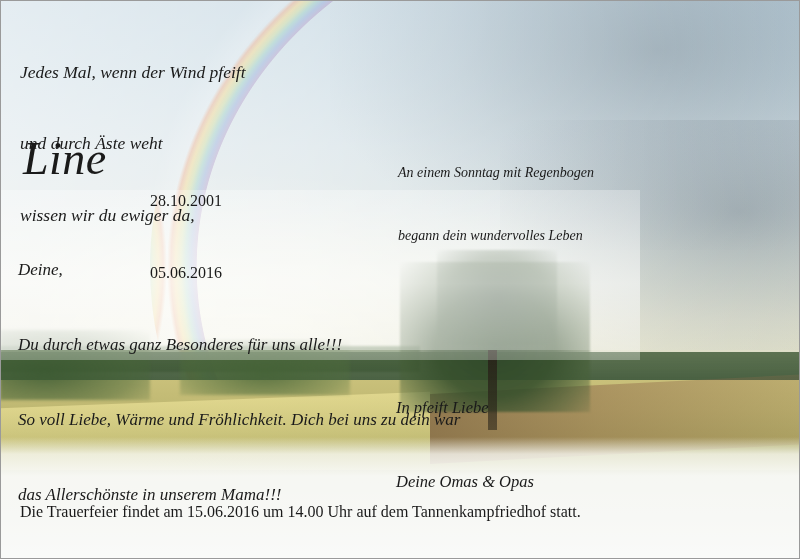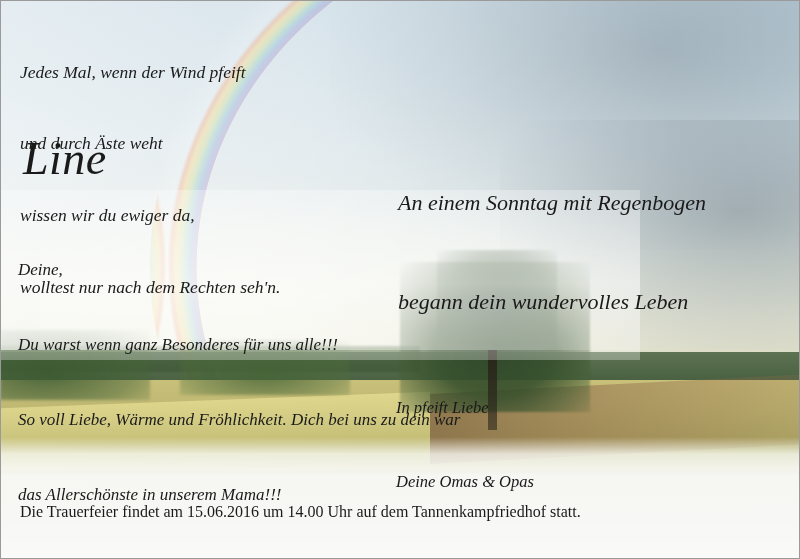--- a/index.html
+++ b/index.html
@@ -232,21 +232,21 @@
   }
   #dates {
     left: 150px; top: 141px;
     font-size: 16px;
     font-style: normal;
     line-height: 1.5;
   }
 
   #rainbow-verse {
     left: 398px; top: 120px;
-    font-size: 22px;
+    font-size: 14px;
     line-height: 1.5;
   }
 
   #letter {
     left: 18px; top: 208px;
     font-size: 17px;
     line-height: 1.47;
   }
 
   #signature {
@@ -287,34 +287,37 @@
     <div class="tree-trunk"></div>
     <div class="text-wash"></div>
     <div class="text-wash2"></div>
     <div class="bottom-band"></div>
   </div>
 
   <div class="txt" id="verse-top">
     <div>Jedes Mal, wenn der Wind pfeift</div>
     <div>und durch Äste weht</div>
     <div>wissen wir du ewiger da,</div>
-    <div>wolltest nur nach dem Rechten seh'n.</div>
   </div>
 
   <div class="txt" id="name">Line</div>
 
+  <div class="txt" id="dates">
+    <div>28.10.2001</div>
+    <div>05.06.2016</div>
+  </div>
 
   <div class="txt" id="rainbow-verse">
     <div>An einem Sonntag mit Regenbogen</div>
     <div>begann dein wundervolles Leben</div>
   </div>
 
   <div class="txt" id="letter">
     <div>Deine,</div>
-    <div>Du warst wenn ganz Besonderes für uns alle!!!</div>
+    <div>Du durch etwas ganz Besonderes für uns alle!!!</div>
     <div>So voll Liebe, Wärme und Fröhlichkeit. Dich bei uns zu dein war</div>
     <div>das Allerschönste in unserem Mama!!!</div>
     <div>Du fehlst uns unendlich, jede Sekunde...</div>
     
   </div>
 
   <div class="txt" id="signature">
     <div>In pfeift Liebe</div>
     <div>Deine Omas &amp; Opas</div>
     

